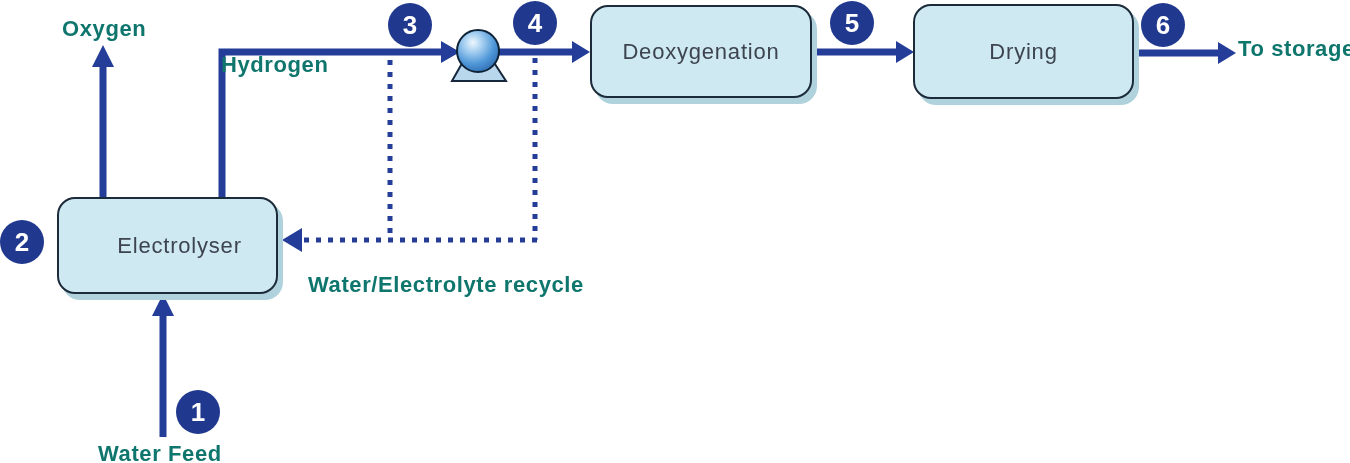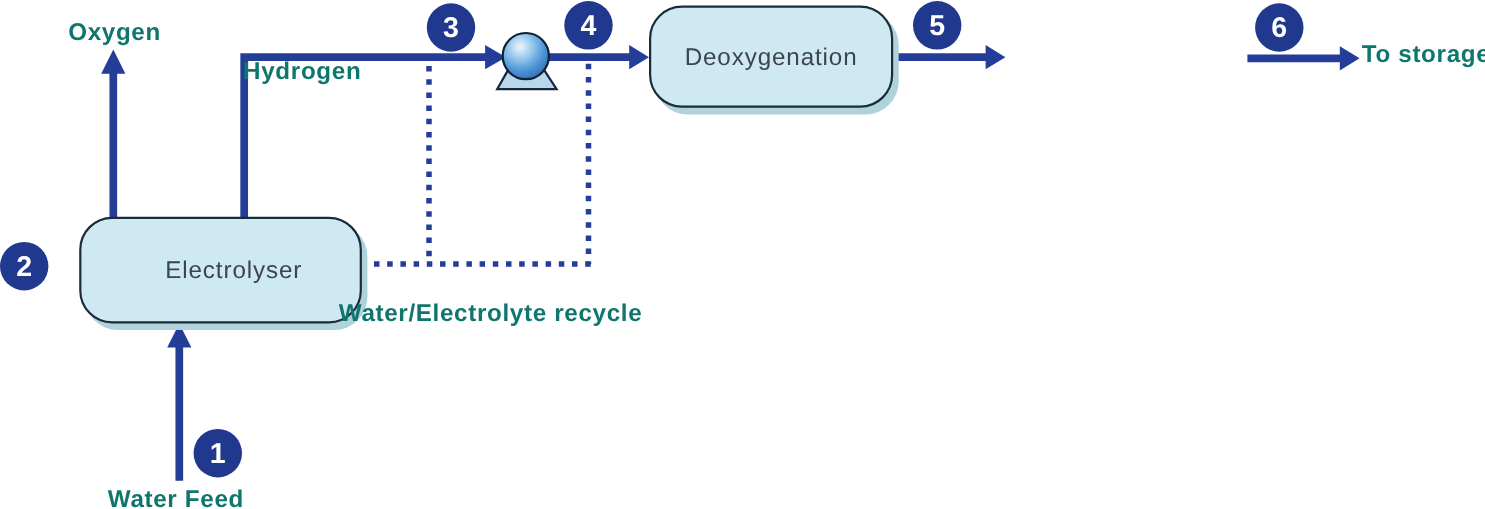--- a/index.html
+++ b/index.html
@@ -19,21 +19,21 @@
     position: absolute;
     left: 0;
     top: 0;
     width: 1350px;
     height: 463px;
   }
   .node {
     position: absolute;
     background: #cee9f2;
     border: 2px solid #1c2b3a;
-    border-radius: 30px;
+    border-radius: 18px;
     box-shadow: 5px 6px 0 #b0d2dc;
     display: flex;
     align-items: center;
     justify-content: center;
     box-sizing: border-box;
   }
   .node .node-label {
     color: #3d4450;
     font-size: 22px;
     letter-spacing: 0.8px;
@@ -99,28 +99,31 @@
     <line x1="535" y1="58" x2="535" y2="240" stroke="#233D98" stroke-width="5" stroke-dasharray="5 7"></line>
     <line x1="537" y1="240" x2="300" y2="240" stroke="#233D98" stroke-width="5" stroke-dasharray="5 7"></line>
     <polygon points="282,240 302,228 302,252" fill="#233D98"></polygon>
 
     <g>
       <polygon points="452,81 506,81 491,58 465,58" fill="#b9d7ec" stroke="#16263b" stroke-width="2"></polygon>
       <circle cx="478" cy="51" r="21" fill="url(#sphereGrad)" stroke="#0e2236" stroke-width="2"></circle>
     </g>
   </svg>
 
-  <div class="node" style="left:72px; top:197px; width:257px; height:97px;padding-left:24px;">
+  <div class="node" style="left:57px; top:197px; width:221px; height:97px;padding-left:24px;">
     <span class="node-label">Electrolyser</span>
   </div>
 
   <div class="node" style="left:590px; top:5px; width:222px; height:93px;">
     <span class="node-label">Deoxygenation</span>
   </div>
 
+  <div class="node" style="left:913px; top:4px; width:221px; height:95px;">
+    <span class="node-label">Drying</span>
+  </div>
 
   <div class="badge" style="left:176px; top:390px;">1</div>
   <div class="badge" style="left:0px; top:220px;">2</div>
   <div class="badge" style="left:388px; top:3px;">3</div>
   <div class="badge" style="left:513px; top:1px;">4</div>
   <div class="badge" style="left:830px; top:1px;">5</div>
   <div class="badge" style="left:1141px; top:3px;">6</div>
 
   <div class="lbl" style="left:62px; top:16px;">Oxygen</div>
   <div class="lbl" style="left:221px; top:16px;margin-top:36px;">Hydrogen</div>

